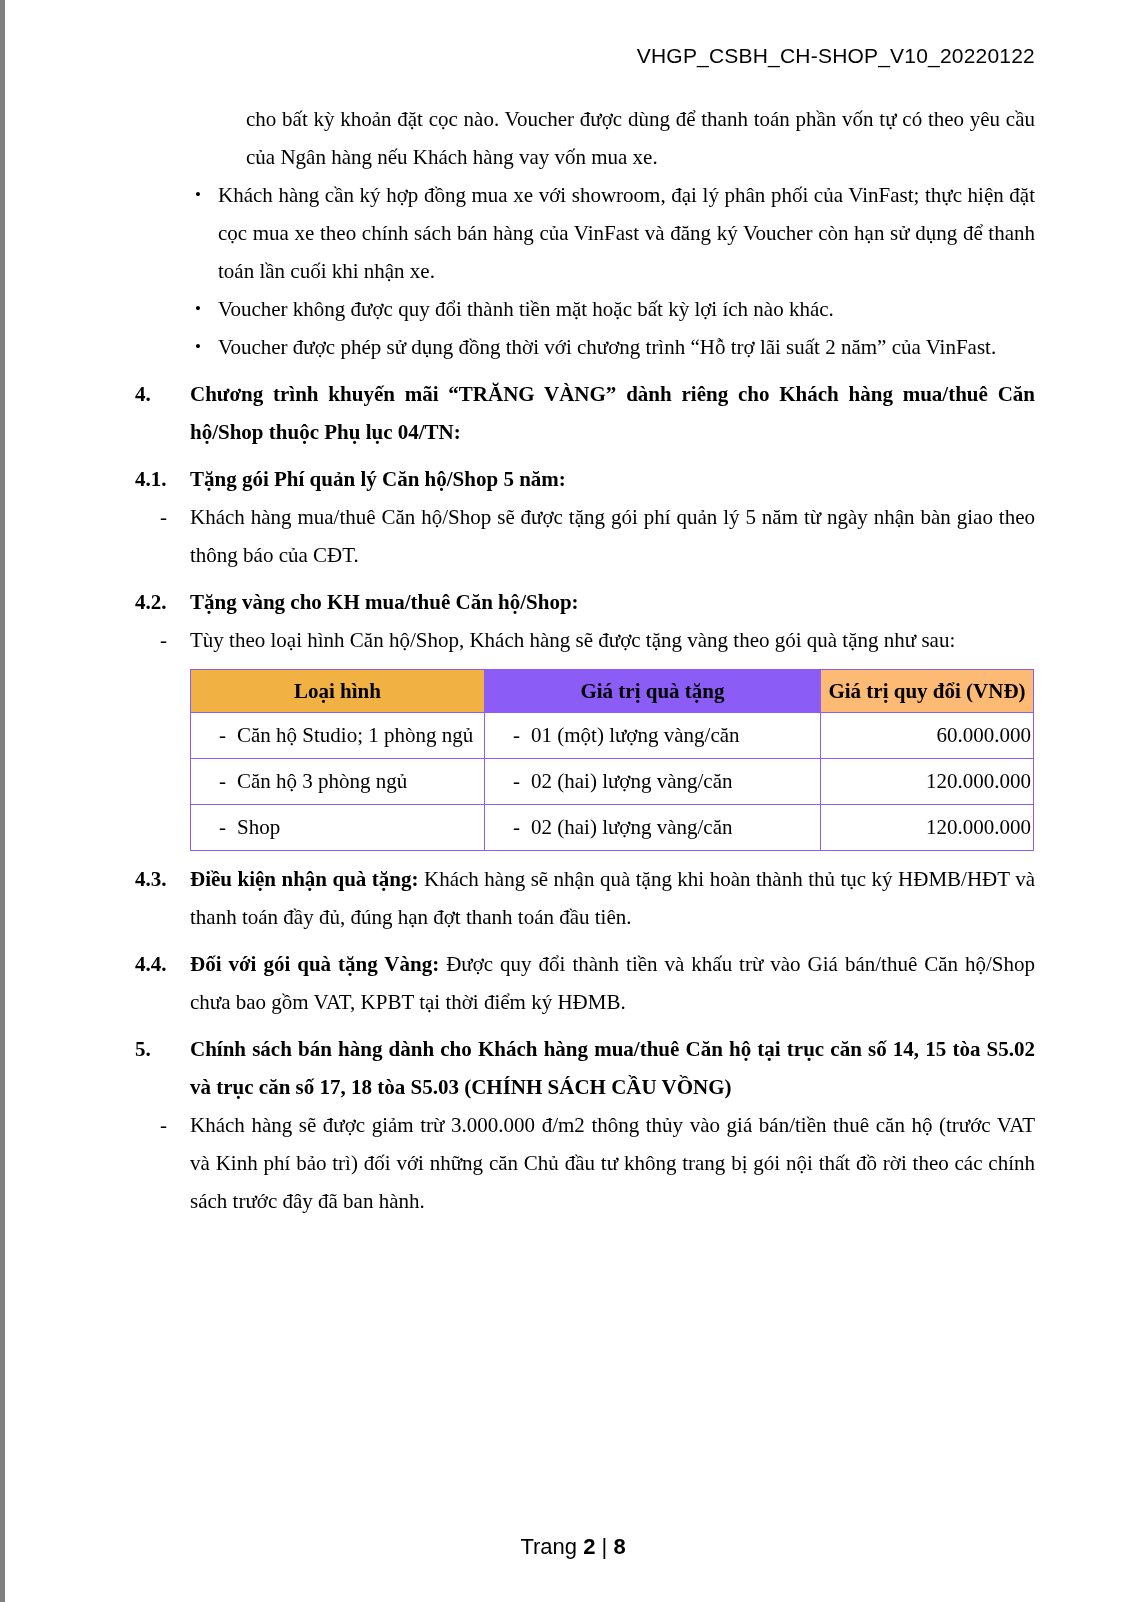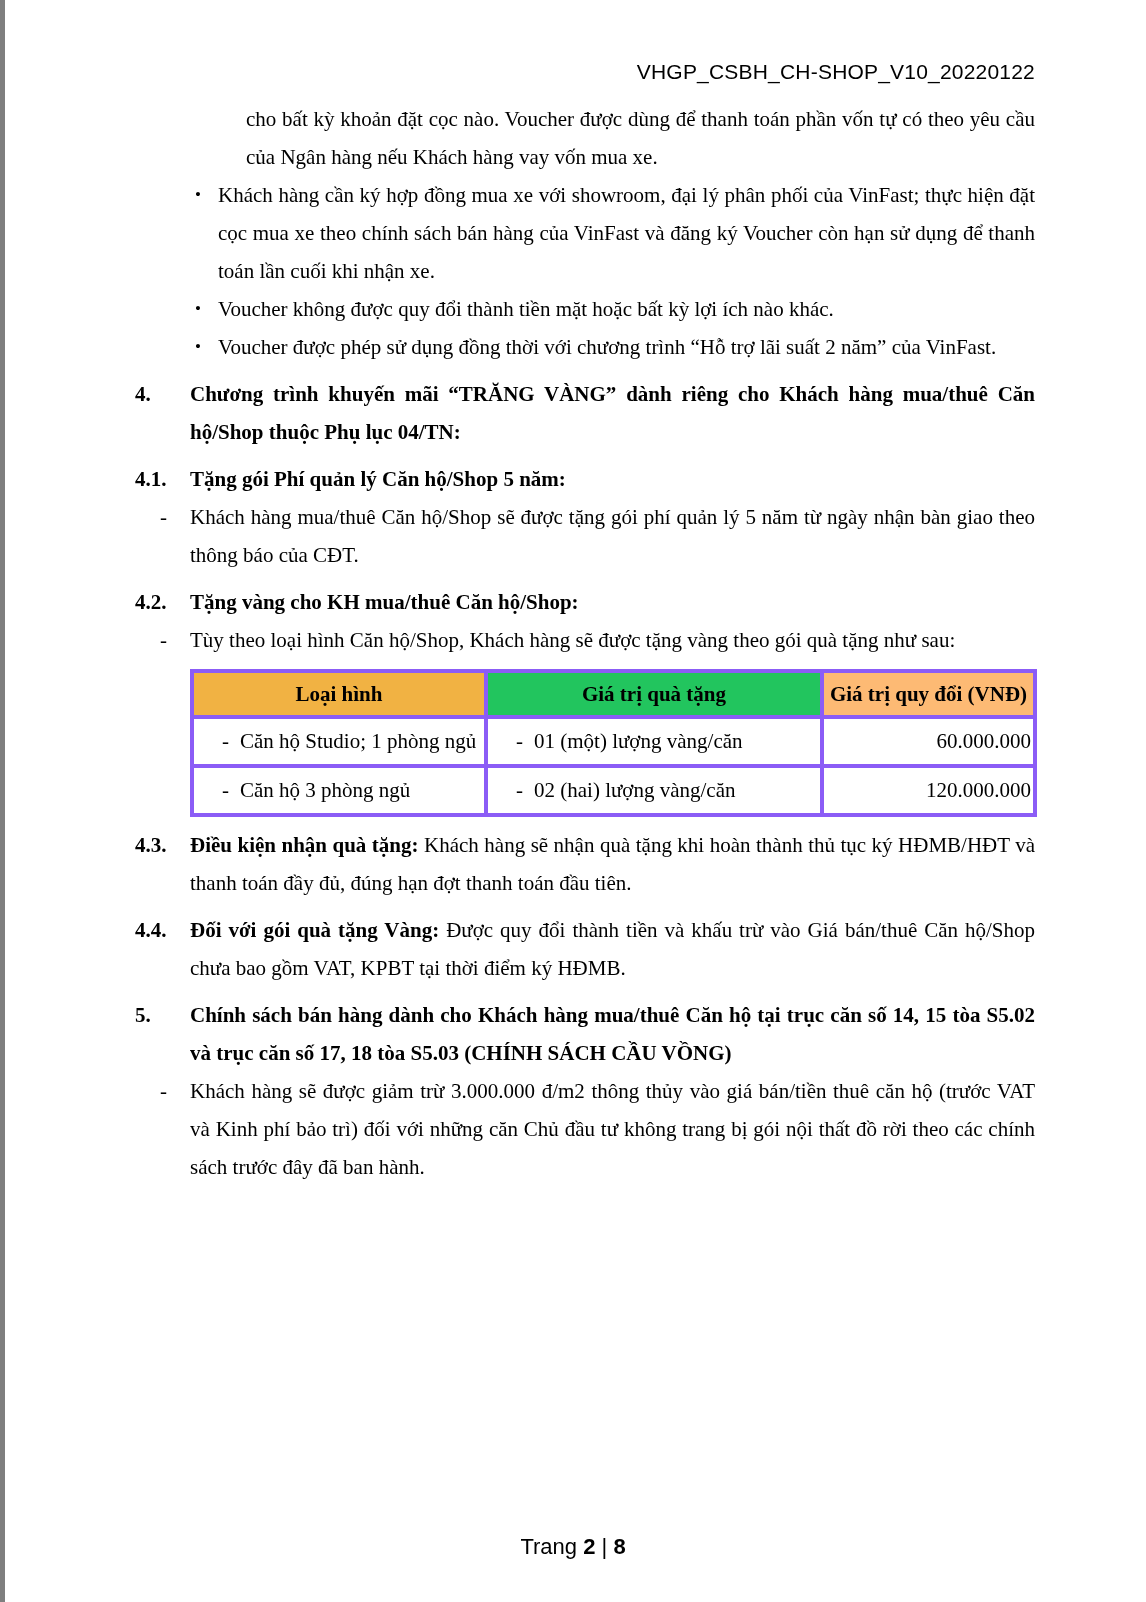--- a/index.html
+++ b/index.html
@@ -9,21 +9,21 @@
     position:relative;
     font-family:"Liberation Serif", serif;
     color:#000;
     overflow:hidden;
   }
   .left-strip{
     position:absolute;left:0;top:0;width:5px;height:1602px;
     background:#7f7f7f;
   }
   .doc-code{
-    position:absolute;top:60px;right:111px;
+    position:absolute;top:44px;right:111px;
     font-family:"Liberation Sans", sans-serif;
     font-size:21px;letter-spacing:.2px;
   }
   .content{
     position:absolute;left:135px;top:100px;width:900px;
     font-size:21px;line-height:38px;
   }
   .justify{text-align:justify;}
   .para{margin-left:111px;}
   .bullet-item{position:relative;padding-left:83px;}
@@ -37,21 +37,21 @@
   .sec .num{position:absolute;left:0;top:0;}
   .bold{font-weight:bold;}
   .tbl-wrap{margin:10px 0 0 55px;}
   table{
     border-collapse:collapse;
     width:843px;
     table-layout:fixed;
     font-size:21px;
   }
   col.c1{width:294px;} col.c2{width:336px;} col.c3{width:213px;}
-  th,td{border:4px solid #8b5cf6;margin-left:14px;}
+  th,td{border:1px solid #8b5cf6;margin-left:14px;}
   th{
     height:42px;font-weight:bold;text-align:center;
     padding:0 2px;line-height:24px;
   }
   td{height:43px;line-height:25px;vertical-align:middle;}
   td.cell-dash{padding-left:28px;text-align:left;}
   td.cell-dash .dmark{display:inline-block;width:18px;}
   td.cell-num{text-align:right;padding-right:2px;}
   .footer{
     position:absolute;bottom:42px;left:0;width:100%;
@@ -110,32 +110,37 @@
   <div class="tbl-wrap">
     <table>
       <colgroup>
           <col class="c1">
           <col class="c2">
           <col class="c3">
         </colgroup>
       <thead>
         <tr>
           <th style="background: rgb(241, 178, 67);">Loại hình</th>
-          <th style="background: #22c55e;">Giá trị quà tặng</th>
+          <th style="background: #8b5cf6;">Giá trị quà tặng</th>
           <th style="background: #fdba74;">Giá trị quy đổi (VNĐ)</th>
         </tr>
       </thead>
       <tbody>
         <tr>
           <td class="cell-dash"><span class="dmark">-</span><span>Căn hộ Studio; 1 phòng ngủ</span></td>
           <td class="cell-dash"><span class="dmark">-</span><span>01 (một) lượng vàng/căn</span></td>
           <td class="cell-num">60.000.000</td>
         </tr>
         <tr>
           <td class="cell-dash"><span class="dmark">-</span><span>Căn hộ 3 phòng ngủ</span></td>
+          <td class="cell-dash"><span class="dmark">-</span><span>02 (hai) lượng vàng/căn</span></td>
+          <td class="cell-num">120.000.000</td>
+        </tr>
+        <tr>
+          <td class="cell-dash"><span class="dmark">-</span><span>Shop</span></td>
           <td class="cell-dash"><span class="dmark">-</span><span>02 (hai) lượng vàng/căn</span></td>
           <td class="cell-num">120.000.000</td>
         </tr>
       </tbody>
     </table>
   </div>
 
   <div class="sec">
     <span class="num bold">4.3.</span>
     <div class="justify"><span class="bold">Điều kiện nhận quà tặng:</span> <span>Khách hàng sẽ nhận quà tặng khi hoàn thành thủ tục ký HĐMB/HĐT và thanh toán đầy đủ, đúng hạn đợt thanh toán đầu tiên.</span></div>

